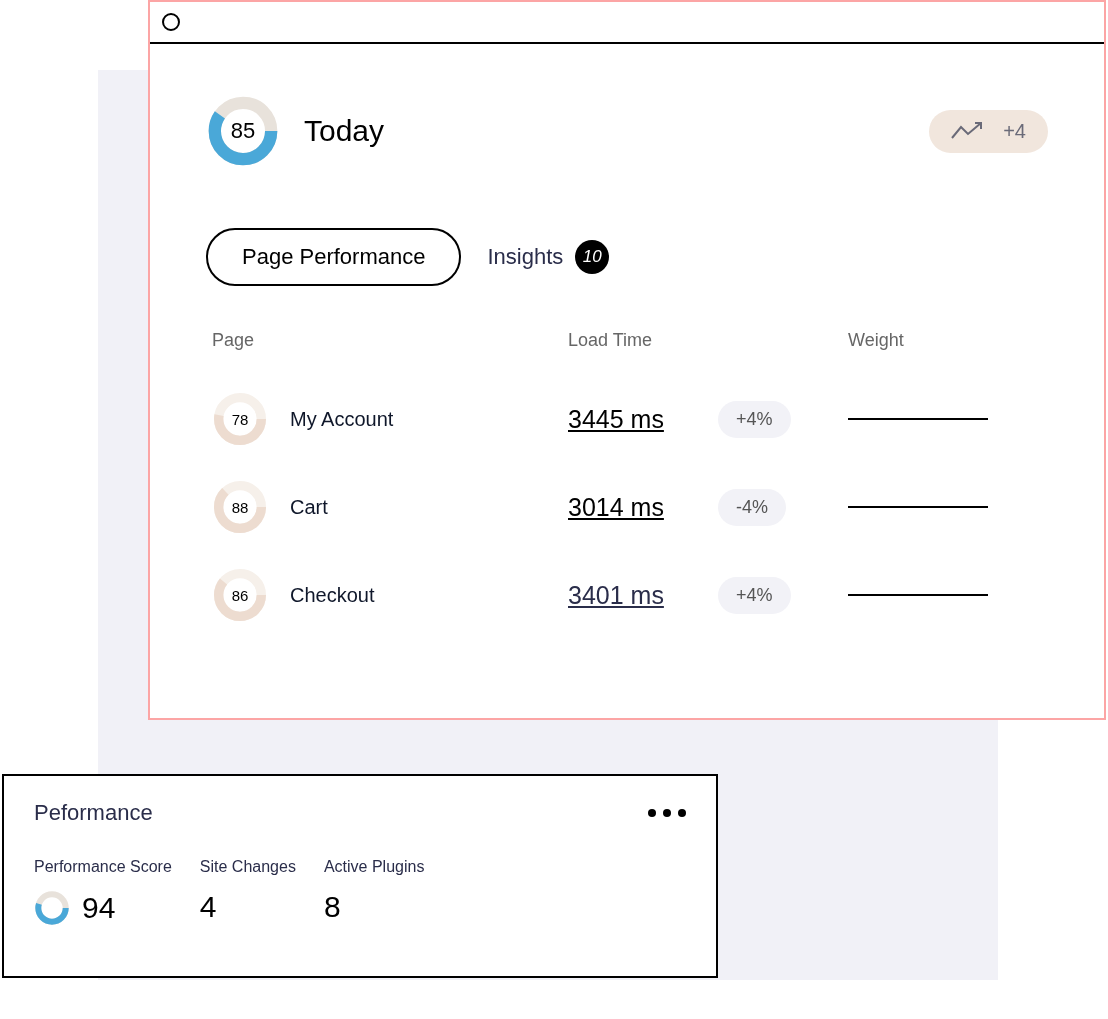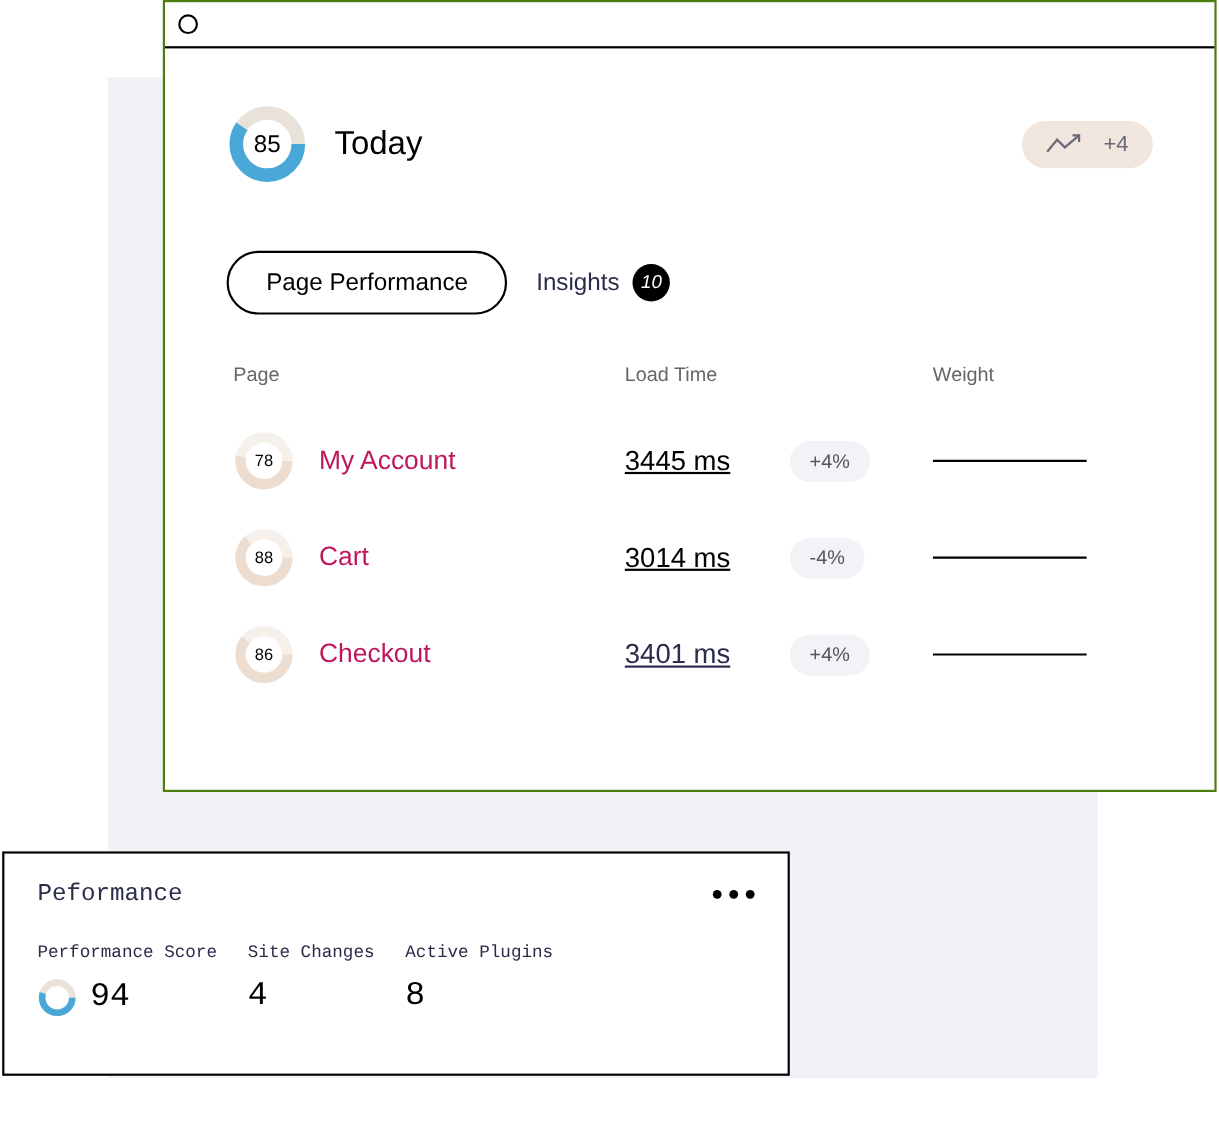--- a/index.html
+++ b/index.html
@@ -19,21 +19,21 @@
     height: 910px;
     background: #f1f1f7;
   }
   .main-window {
     position: absolute;
     left: 148px;
     top: 0;
     width: 958px;
     height: 720px;
     background: #fff;
-    border: 2px solid #4d7c0f;
+    border: 2px solid #fca5a5;
   }
   .titlebar {
     height: 42px;
     border-bottom: 2px solid #000;
     display: flex;
     align-items: center;
     padding-left: 12px;
   }
   .titlebar-circle {
     width: 18px;
@@ -143,22 +143,22 @@
   .donut-sm {
     width: 56px;
     height: 56px;
   }
   .score-sm-text {
     position: absolute;
     font-size: 15px;
     color: #000;
   }
   .page-name {
-    font-size: 24px;
-    color: #be185d;
+    font-size: 20px;
+    color: #0f172a;
   }
   .load-time {
     font-size: 25px;
     color: #000;
     text-decoration: underline;
   }
   .load-time.accent { color: #2a2d4a; }
   .delta-pill {
     background: #f2f2f7;
     border-radius: 999px;
@@ -175,21 +175,20 @@
   }
   .summary-card {
     position: absolute;
     left: 2px;
     top: 774px;
     width: 716px;
     height: 204px;
     background: #fff;
     border: 2px solid #000;
     padding: 24px 30px 20px 30px;
-    font-family: Liberation Mono, monospace;
   }
   .summary-head {
     display: flex;
     justify-content: space-between;
     align-items: center;
     margin-bottom: 26px;
   }
   .summary-title {
     font-size: 22px;
     color: #2a2d4a;

